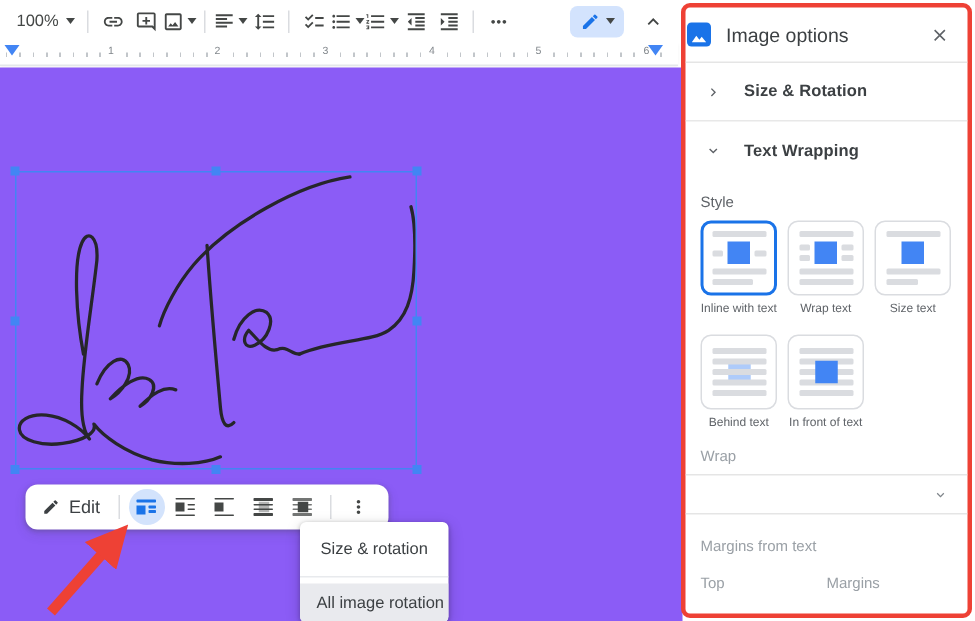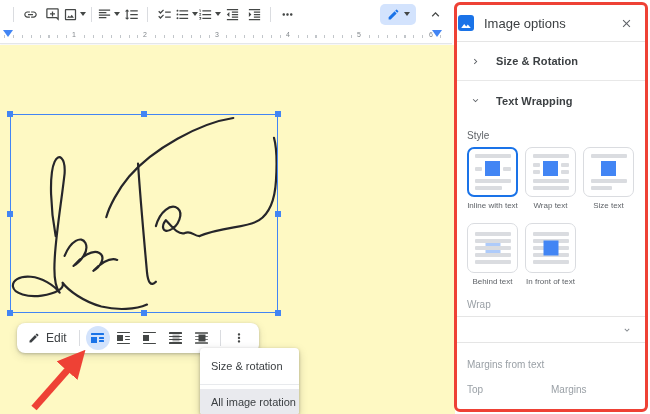--- a/index.html
+++ b/index.html
@@ -31,21 +31,21 @@
     background-image:repeating-linear-gradient(90deg,#c2c6ca 0 1px,transparent 1px 8.9px);
     background-size:440px 3px; background-position:4px 7px; background-repeat:no-repeat; }
   .ruler-num { position:absolute; top:3px; font-size:7px; color:#80868b; background:#fff; padding:0 2px; }
   .rn0{left:70px}.rn1{left:141px}.rn2{left:213px}.rn3{left:284px}.rn4{left:355px}.rn5{left:427px}
   .marker { position:absolute; top:2px; width:0; height:0;
     border-left:5px solid transparent; border-right:5px solid transparent;
     border-top:7px solid var(--selection); }
   .marker.left { left:3px; } .marker.right { left:432px; }
 
   
-  .page { position:absolute; top:45px; left:0; width:455px; height:369px; background:#fef9c3; }
+  .page { position:absolute; top:45px; left:0; width:455px; height:369px; background:#8b5cf6;text-align:center; }
 
   .selection { position:absolute; left:10px; top:69px; width:268px; height:199px;
     border:1.5px solid var(--selection); }
   .handle { position:absolute; width:6px; height:6px; background:var(--selection); }
   .h-nw{left:-4px;top:-4px}.h-n{left:50%;margin-left:-3px;top:-4px}.h-ne{right:-4px;top:-4px}
   .h-w{left:-4px;top:50%;margin-top:-3px}.h-e{right:-4px;top:50%;margin-top:-3px}
   .h-sw{left:-4px;bottom:-4px}.h-s{left:50%;margin-left:-3px;bottom:-4px}.h-se{right:-4px;bottom:-4px}
   .sig { position:absolute; inset:0; }
   .sig path { fill:none; stroke:var(--ink); stroke-width:2.2; stroke-linecap:round; stroke-linejoin:round; }
 
@@ -127,20 +127,24 @@
     display:flex; align-items:center; justify-content:flex-end; padding:0 13px; }
   .wrap-select svg { width:10px; height:10px; fill:#80868b; }
   .margins-label { font-size:10px; color:#9aa0a6; margin:16px 0 14px; }
   .margins-row { display:flex;align-items:center; }
   .m-col { width:50%; font-size:10px; color:#9aa0a6; }
 </style>
 </head>
 <body>
 
 <div class="toolbar">
+  <div class="tb-btn zoom-btn">
+    <span>100%</span>
+    <span class="caret"></span>
+  </div>
   <div class="tb-sep"></div>
   <div class="tb-btn">
     <svg viewBox="0 0 24 24">
         <path d="M3.9 12c0-1.71 1.39-3.1 3.1-3.1h4V7H7c-2.76 0-5 2.24-5 5s2.24 5 5 5h4v-1.9H7c-1.71 0-3.1-1.39-3.1-3.1zM8 13h8v-2H8v2zm9-6h-4v1.9h4c1.71 0 3.1 1.39 3.1 3.1s-1.39 3.1-3.1 3.1h-4V17h4c2.76 0 5-2.24 5-5s-2.24-5-5-5z"></path>
       </svg>
   </div>
   <div class="tb-btn">
     <svg viewBox="0 0 24 24">
         <path d="M22 4c0-1.1-.9-2-2-2H4c-1.1 0-2 .9-2 2v12c0 1.1.9 2 2 2h14l4 4V4zm-2 0v13.17L18.83 16H4V4h16zm-9 3h2v3h3v2h-3v3h-2v-3H8v-2h3V7z"></path>
       </svg>

